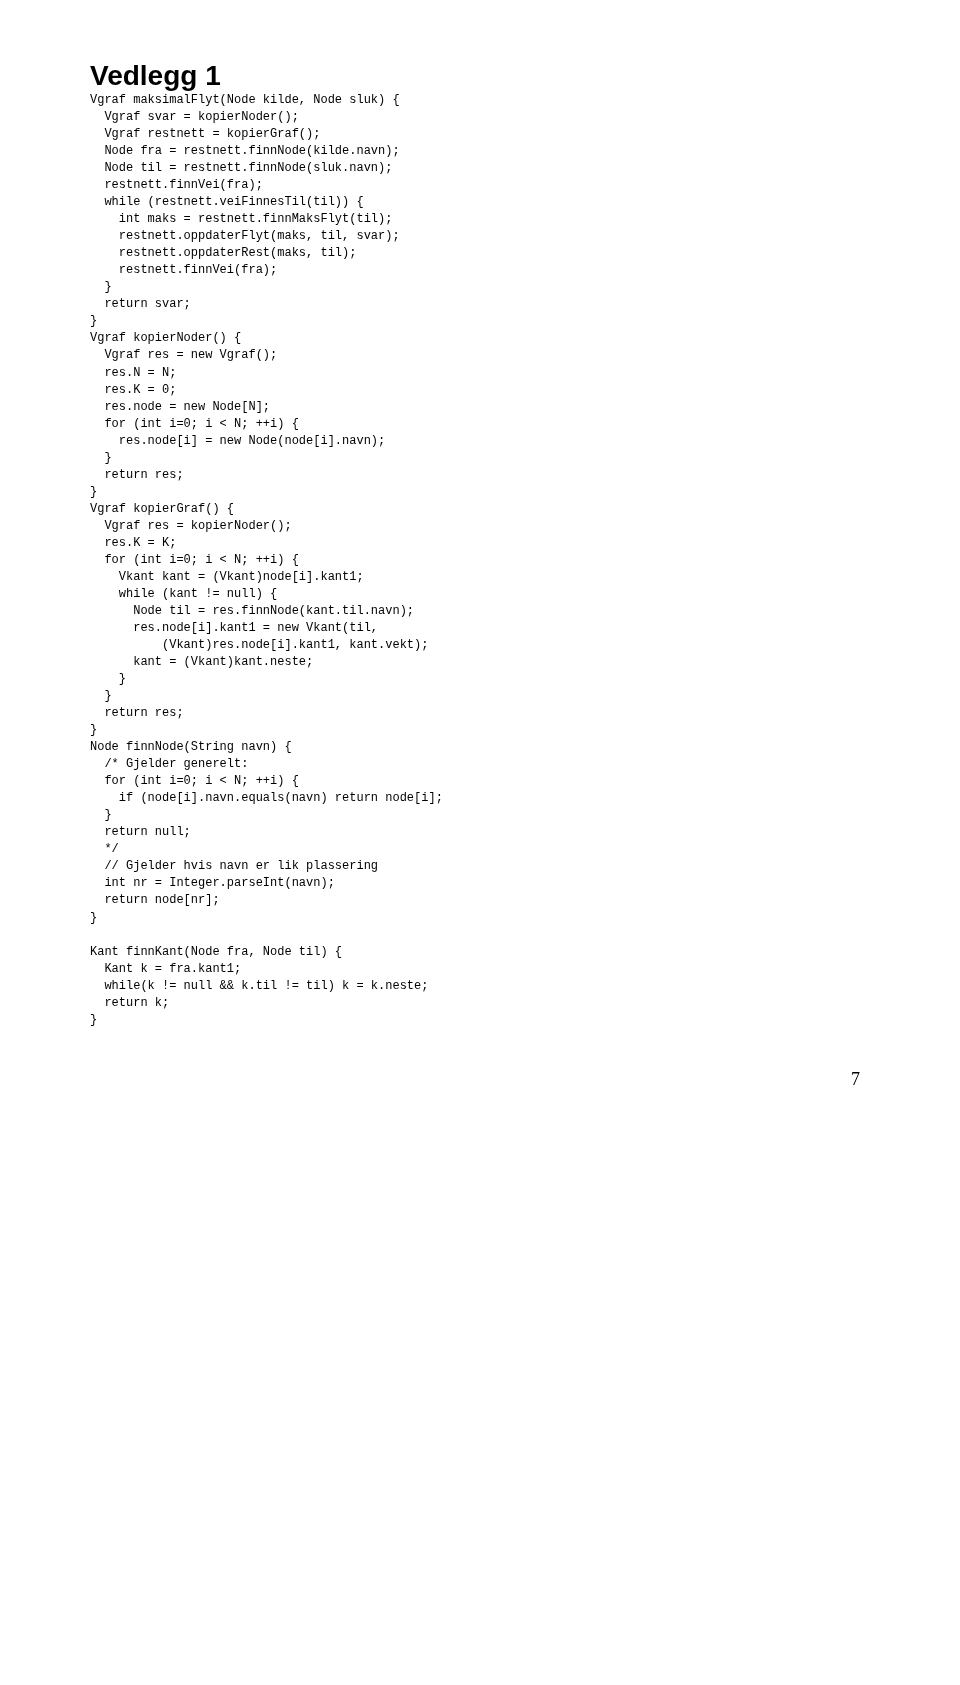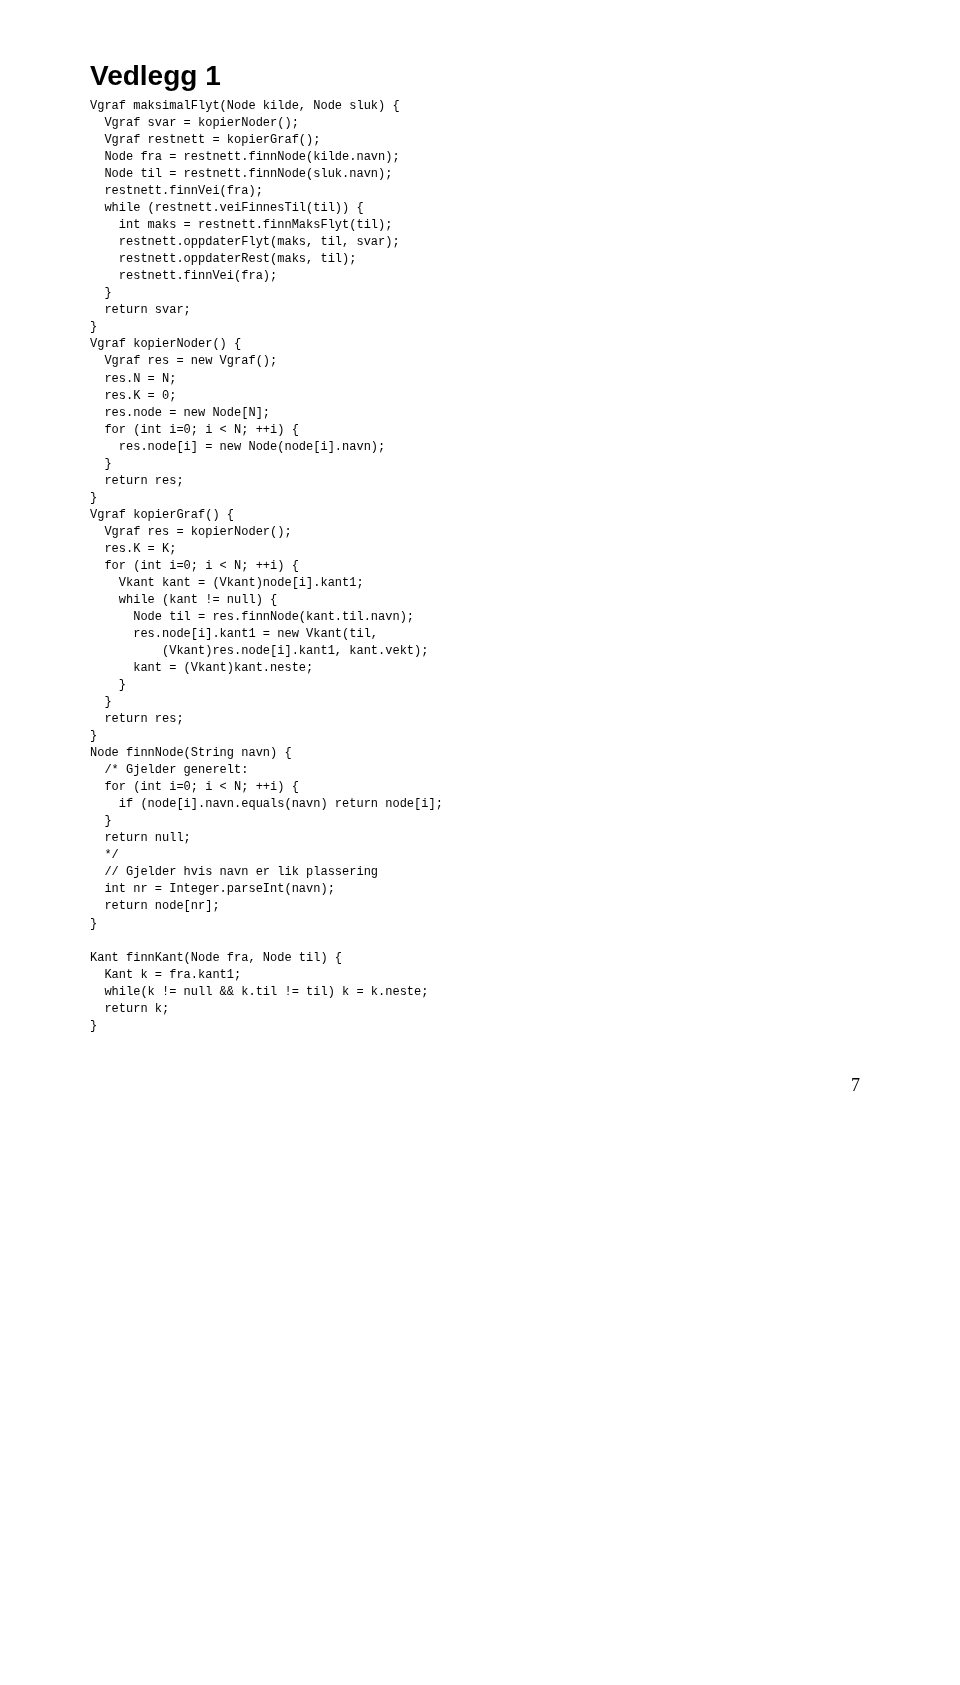--- a/index.html
+++ b/index.html
@@ -8,21 +8,20 @@
       font-family: Georgia, 'Times New Roman', serif;
       background: #ffffff;
       color: #000000;
       width: 960px;
       box-sizing: border-box;
     }
     .title {
       font-family: Arial, Helvetica, sans-serif;
       font-size: 28px;
       font-weight: 700;
-      margin-bottom: 6px;
     }
     .code {
       font-family: 'Courier New', Courier, monospace;
       font-size: 12px;
       line-height: 1.42;
       white-space: pre;
     }
     .page-num {
       text-align: right;
       font-family: Georgia, 'Times New Roman', serif;

